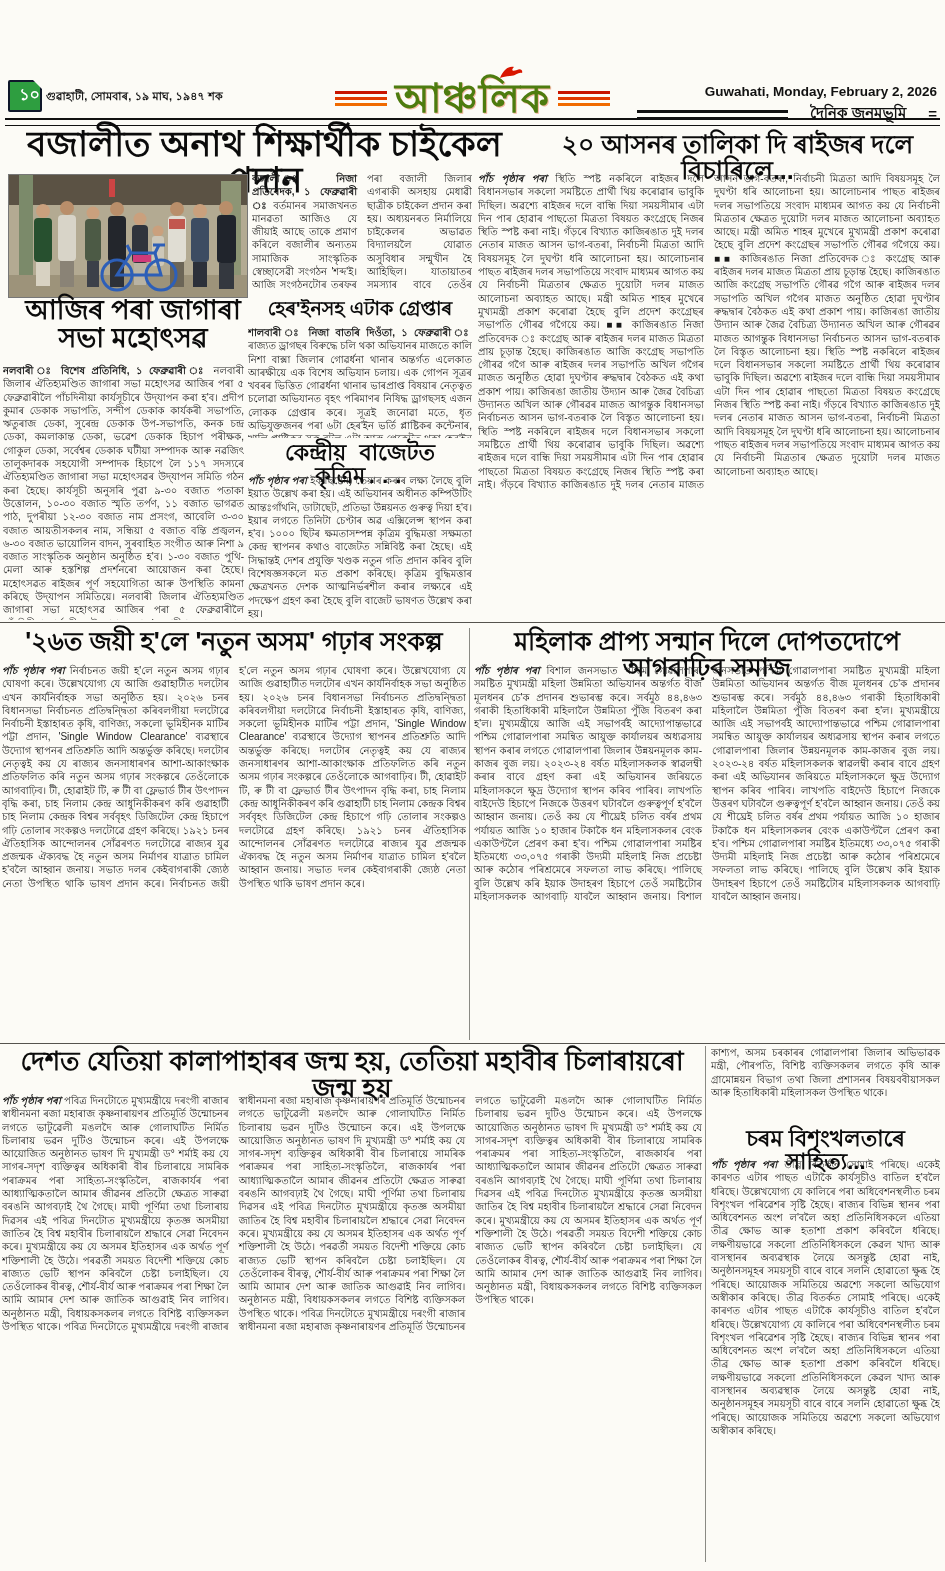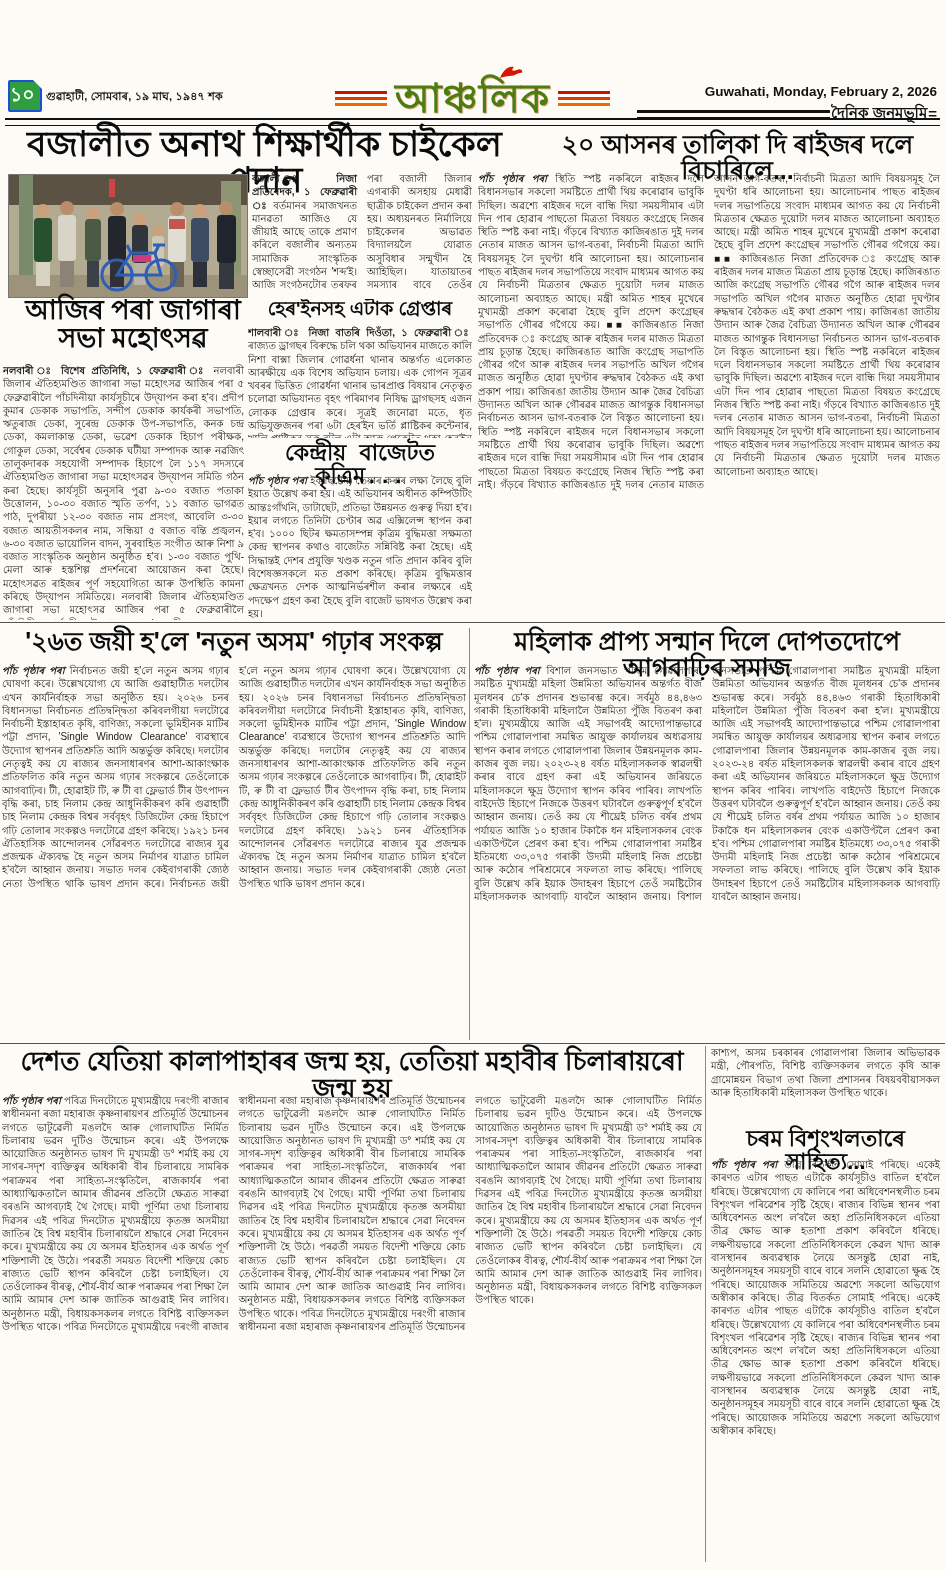--- a/index.html
+++ b/index.html
@@ -6,36 +6,36 @@
   body{
     width:945px;height:1571px;position:relative;
     background:#fcfbf6;
     font-family:"Liberation Sans","DejaVu Sans",sans-serif;
     color:#111;overflow:hidden;
   }
   .abs{position:absolute;}
   
   .pgbadge{
     left:8px;top:80px;width:30px;height:28px;
-    background:#2e9e40;border:2px solid #1d4ed8;border-radius:2px;
-    color:#fff;font-weight:bold;font-size:19px;line-height:26px;text-align:left;
+    background:#2e9e40;border:2px solid #0f172a;border-radius:2px;
+    color:#fff;font-weight:bold;font-size:16px;line-height:26px;text-align:right;
   }
   .pgbadge .fold{
     position:absolute;right:-2px;top:-2px;width:0;height:0;
     border-top:9px solid #fcfbf6;border-left:9px solid transparent;
   }
   .hdate-l{left:46px;top:88px;font-size:11px;font-weight:bold;letter-spacing:.2px;}
   .masthead{left:300px;top:76px;width:345px;height:44px;display:flex;align-items:center;justify-content:center;gap:8px;}
   .m-lines{width:52px;height:15px;
     background:linear-gradient(#c81400 0 3px,transparent 3px 6px,#e03a00 6px 9px,transparent 9px 12px,#f06a00 12px 15px);}
   .m-title{font-size:40px;font-weight:800;color:#4d7c0f;line-height:1;
     text-shadow:1px 1px 0 #f3b79e;letter-spacing:1px;position:relative;}
   .m-flame{position:absolute;top:-14px;right:26px;}
   .hdate-r{right:8px;top:84px;font-size:13.5px;font-weight:bold;text-align:left;}
-  .pname-row{right:8px;top:101px;width:300px;display:flex;align-items:center;justify-content:flex-end;gap:1px;}
+  .pname-row{right:8px;top:101px;width:300px;display:flex;align-items:center;justify-content:flex-end;gap:22px;}
   .pname-line{flex:1;height:4px;border-top:3px solid #111;border-bottom:1px solid #111;}
   .pname{font-size:15px;font-weight:800;white-space:nowrap;}
   .hrule{left:5px;top:118px;width:935px;height:5px;border-top:2.5px solid #111;border-bottom:1.5px solid #111;}
   
   .hl{font-weight:800;color:#0b0b0b;text-align:center;line-height:1.04;letter-spacing:0;}
   .hl-xl{font-size:35px;}
   .hl-lg{font-size:25px;}
   .hl-md{font-size:22px;}
   .hl-sm{font-size:19px;white-space:nowrap;overflow:hidden;}
   

